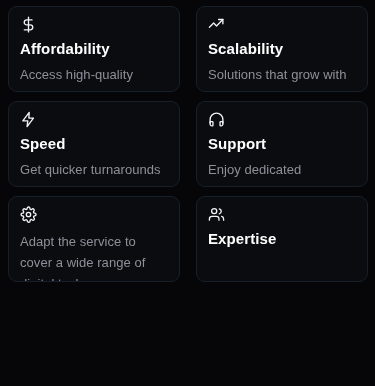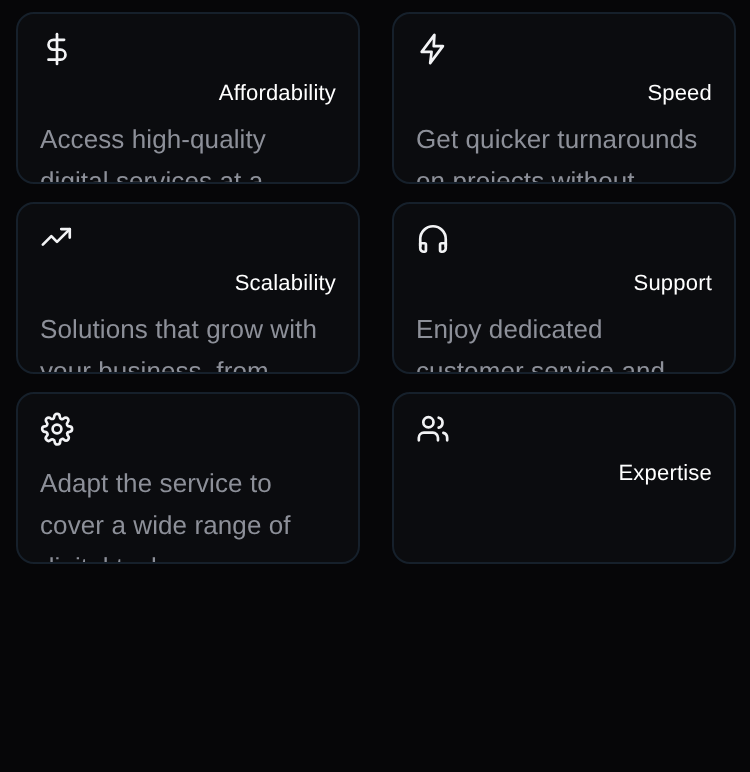--- a/index.html
+++ b/index.html
@@ -47,27 +47,26 @@
     height: 17px;
     display: block;
     stroke: currentColor;
     fill: none;
     stroke-width: 1.9;
     stroke-linecap: round;
     stroke-linejoin: round;
   }
 
   .card-title {
-    font-size: 11px;
-    font-weight: normal;
+    font-size: 15px;
+    font-weight: bold;
     color: #ffffff;
     letter-spacing: 0.1px;
     line-height: 1.1;
     margin-bottom: 6px;
-    text-align: right;
   }
 
   .card-desc {
     font-size: 13px;
     font-weight: normal;
     color: #8d9099;
     line-height: 1.62;
     letter-spacing: 0.05px;
   }
 </style>
@@ -83,36 +82,36 @@
           <path d="M17 5.5H9.5a3.5 3.5 0 0 0 0 7h5a3.5 3.5 0 0 1 0 7H6"></path>
         </svg>
     </span>
     <div class="card-title">Affordability</div>
     <div class="card-desc">Access high-quality digital services at a fraction of traditional agency costs.</div>
   </div>
 
   <div class="feature-card">
     <span class="card-icon">
       <svg viewBox="0 0 24 24">
-          <polygon points="13 2 4 14 11 14 10 22 19 10 12.5 10 13 2"></polygon>
-        </svg>
-    </span>
-    <div class="card-title">Speed</div>
-    <div class="card-desc">Get quicker turnarounds on projects without sacrificing quality or attention to detail.</div>
-  </div>
-
-  <div class="feature-card">
-    <span class="card-icon">
-      <svg viewBox="0 0 24 24">
           <polyline points="2 16 8 10 12 14 21 5"></polyline>
           <polyline points="15 5 21 5 21 11"></polyline>
         </svg>
     </span>
     <div class="card-title">Scalability</div>
     <div class="card-desc">Solutions that grow with your business, from startup to enterprise level.</div>
+  </div>
+
+  <div class="feature-card">
+    <span class="card-icon">
+      <svg viewBox="0 0 24 24">
+          <polygon points="13 2 4 14 11 14 10 22 19 10 12.5 10 13 2"></polygon>
+        </svg>
+    </span>
+    <div class="card-title">Speed</div>
+    <div class="card-desc">Get quicker turnarounds on projects without sacrificing quality or attention to detail.</div>
   </div>
 
 
   <div class="feature-card">
     <span class="card-icon">
       <svg viewBox="0 0 24 24">
           <path d="M3 17v-5a9 9 0 0 1 18 0v5"></path>
           <path d="M21 18.5a2.5 2.5 0 0 1-2.5 2.5H18a1 1 0 0 1-1-1v-4a1 1 0 0 1 1-1h3z"></path>
           <path d="M3 18.5A2.5 2.5 0 0 0 5.5 21H6a1 1 0 0 0 1-1v-4a1 1 0 0 0-1-1H3z"></path>
         </svg>

